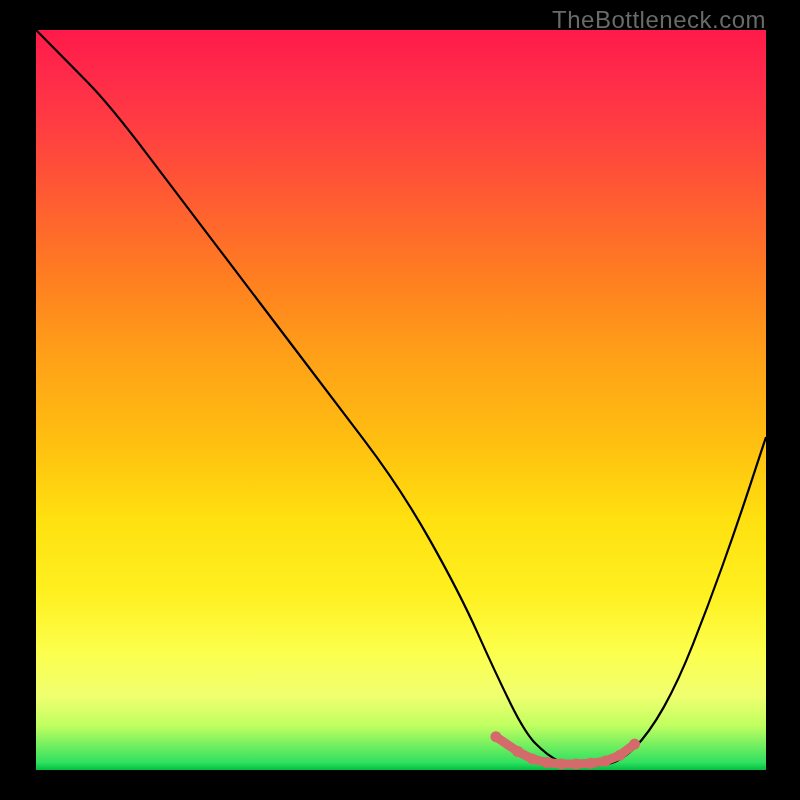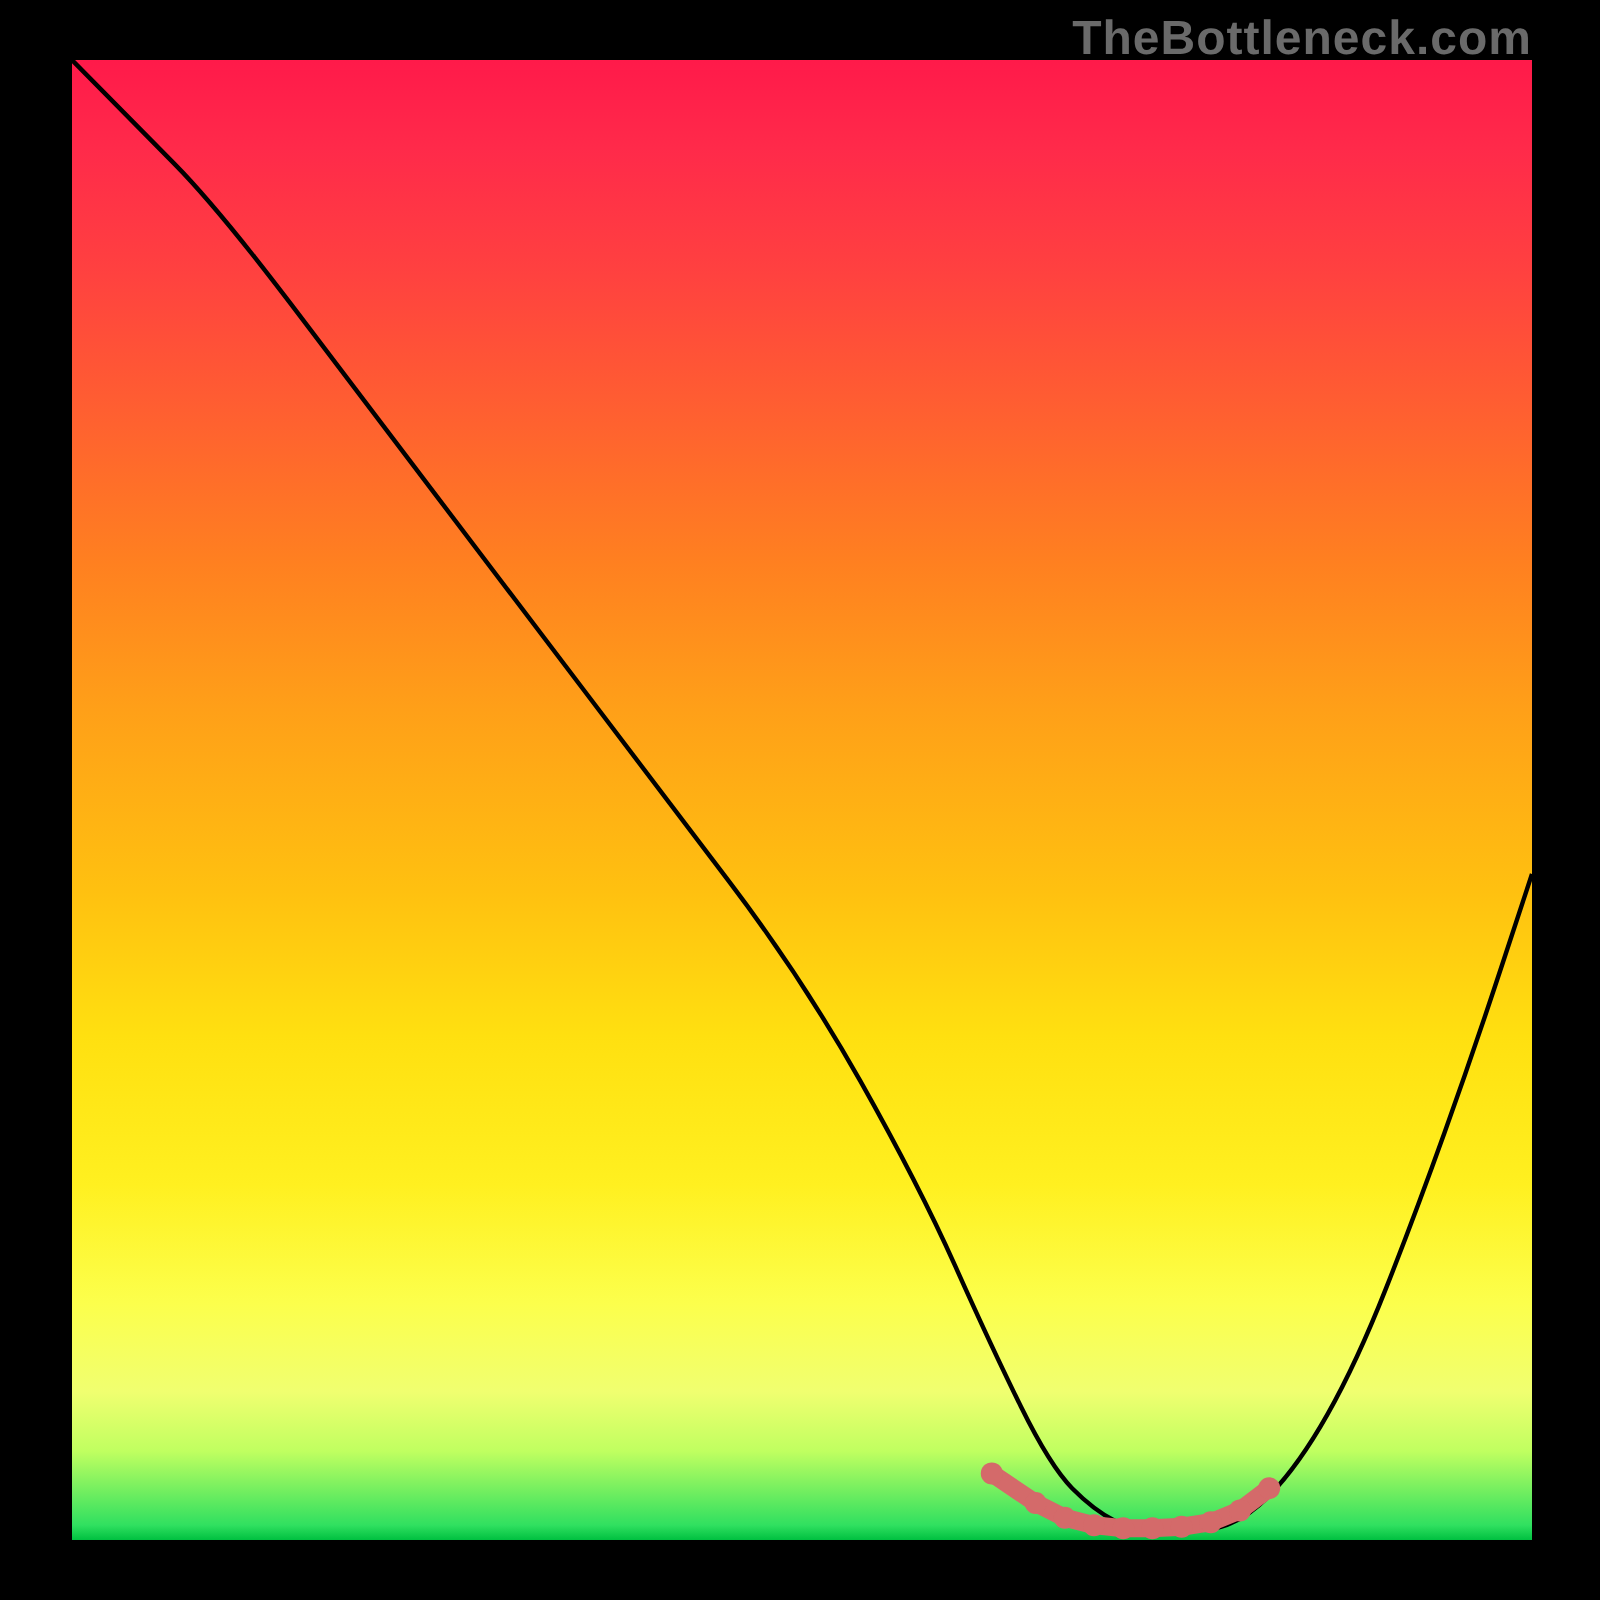--- a/index.html
+++ b/index.html
@@ -45,21 +45,21 @@
   .curve-svg {
     position: absolute;
     inset: 0;
   }
   .watermark {
     position: absolute;
     top: 6px;
     right: 34px;
     font-family: Arial, Helvetica, sans-serif;
     font-size: 24px;
-    font-weight: 700;
+    font-weight: 400;
     color: #6a6a6a;
     letter-spacing: 0.5px;
   }
 </style>
 </head>
 <body>
 
 <div class="chart-container">
 
   <div class="watermark">TheBottleneck.com</div>

